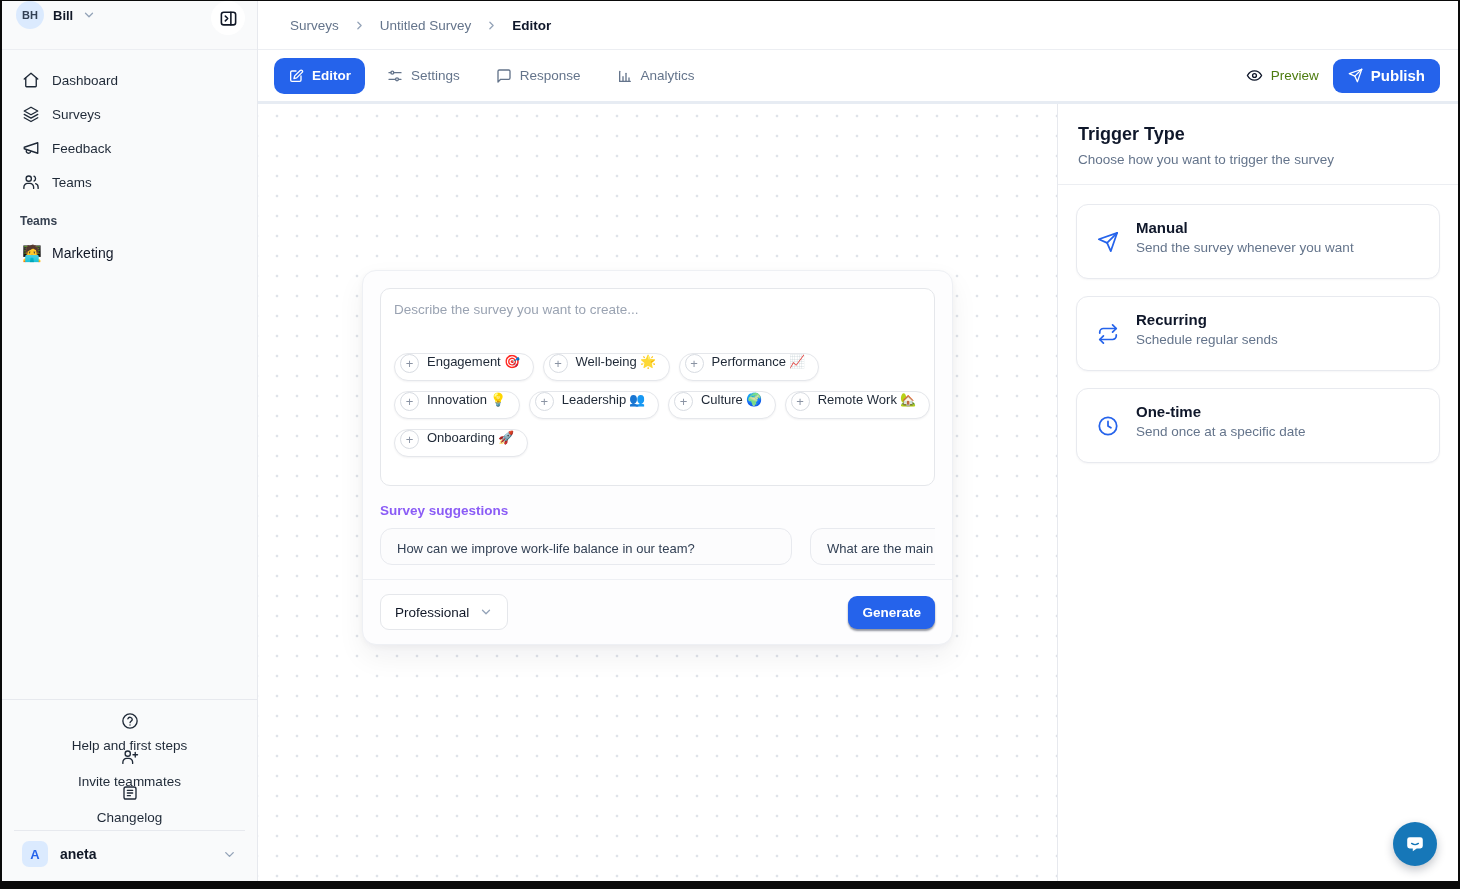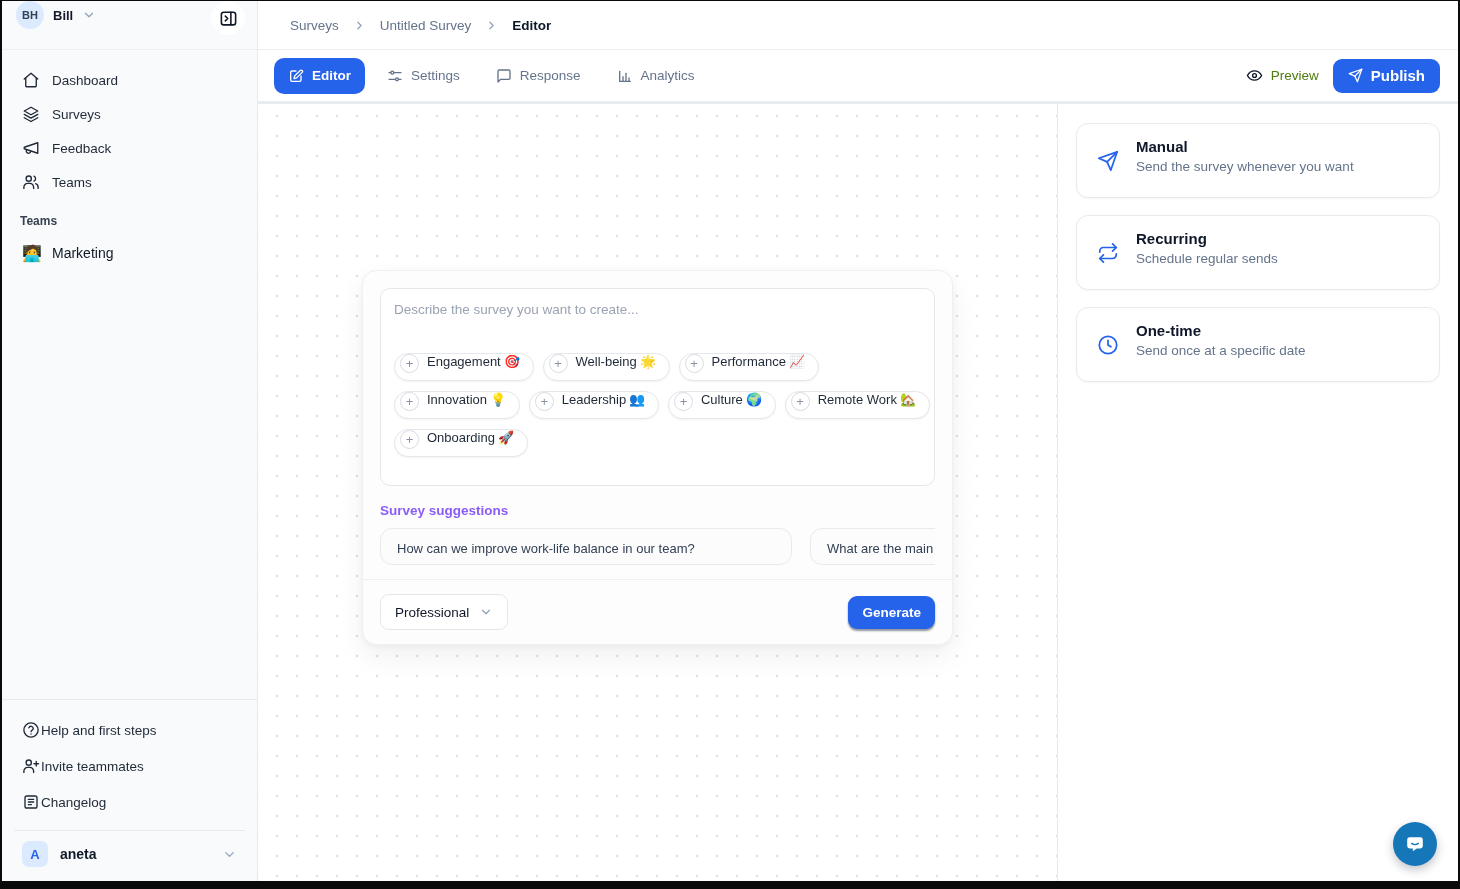--- a/index.html
+++ b/index.html
@@ -15,21 +15,21 @@
   .avatar-circle { width: 28px; height: 28px; border-radius: 50%; background: #dbeafe; color: #334155; font-size: 11px; font-weight: 700; display: grid; place-items: center; }
   .ws-name { font-size: 13px; font-weight: 700; color: #111827; }
   .collapse-btn { width: 34px; height: 34px; border-radius: 50%; background: #fff; border: none; display: grid; place-items: center; cursor: pointer; color: #111827; }
   .sidebar-nav { padding: 13px 12px; flex: 1; }
   .nav-item { display: flex; align-items: center; gap: 12px; height: 34px; padding: 0 8px; border-radius: 8px; font-size: 13.5px; color: #1f2937; cursor: pointer; }
   .nav-item svg, .footer-item svg { flex: 0 0 18px; }
   .section-label { font-size: 12px; font-weight: 700; color: #374151; padding: 15px 6px 7px; }
   .team-item { display: flex; align-items: center; gap: 12px; height: 36px; padding: 0 8px; border-radius: 8px; font-size: 14px; font-weight: 500; color: #111827; cursor: pointer; }
   .team-emoji { font-size: 16px; width: 18px; text-align: center; }
   .sidebar-bottom { border-top: 1px solid #e7e9ee; padding: 12px 12px 10px; }
-  .footer-item { display: flex; align-items: center; gap: 1px; height: 36px; padding: 0 8px; border-radius: 8px; font-size: 13.5px; color: #1f2937; cursor: pointer; }
+  .footer-item { display: flex; align-items: center; gap: 8px; height: 36px; padding: 0 8px; border-radius: 8px; font-size: 13.5px; color: #1f2937; cursor: pointer; flex-direction: column; }
   .account-row { border-top: 1px solid #e7e9ee; margin-top: 10px; padding: 10px 8px 4px; display: flex; align-items: center; gap: 12px; cursor: pointer; }
   .account-avatar { width: 26px; height: 26px; border-radius: 7px; background: #dbeafe; color: #2563eb; font-size: 13px; font-weight: 700; display: grid; place-items: center; }
   .account-name { font-size: 14px; font-weight: 700; color: #111827; flex: 1; }
 
   
   .main { flex: 1; display: flex; flex-direction: column; min-width: 0; }
   .topbar { height: 49px; flex: 0 0 49px; border-bottom: 1px solid #eceef2; background: #fff; display: flex; align-items: center; gap: 14px; padding: 0 18px 0 32px; }
   .crumb { font-size: 13.5px; color: #64748b; cursor: pointer; }
   .crumb.current { color: #0f172a; font-weight: 700; cursor: default; }
   .crumb-sep { color: #94a3b8; display: grid; place-items: center; }
@@ -313,20 +313,24 @@
                 <svg class="chev" width="14" height="14" viewBox="0 0 24 24" fill="none" stroke="currentColor" stroke-width="2.2" stroke-linecap="round" stroke-linejoin="round">
                     <path d="m6 9 6 6 6-6"></path>
                   </svg>
               </button>
               <button class="generate-btn">Generate</button>
             </div>
           </div>
         </div>
 
         <aside class="trigger-panel">
+          <div class="tp-header">
+            <div class="tp-title">Trigger Type</div>
+            <div class="tp-sub">Choose how you want to trigger the survey</div>
+          </div>
           <div class="tp-body">
             <button class="trigger-card">
               <span class="tc-icon">
                 <svg width="22" height="22" viewBox="0 0 24 24" fill="none" stroke="currentColor" stroke-width="1.9" stroke-linecap="round" stroke-linejoin="round">
                     <path d="M22 2 11 13"></path>
                     <path d="M22 2 15 22l-4-9-9-4z"></path>
                   </svg>
               </span>
               <span class="tc-text">
                 <div class="tc-title">Manual</div>

